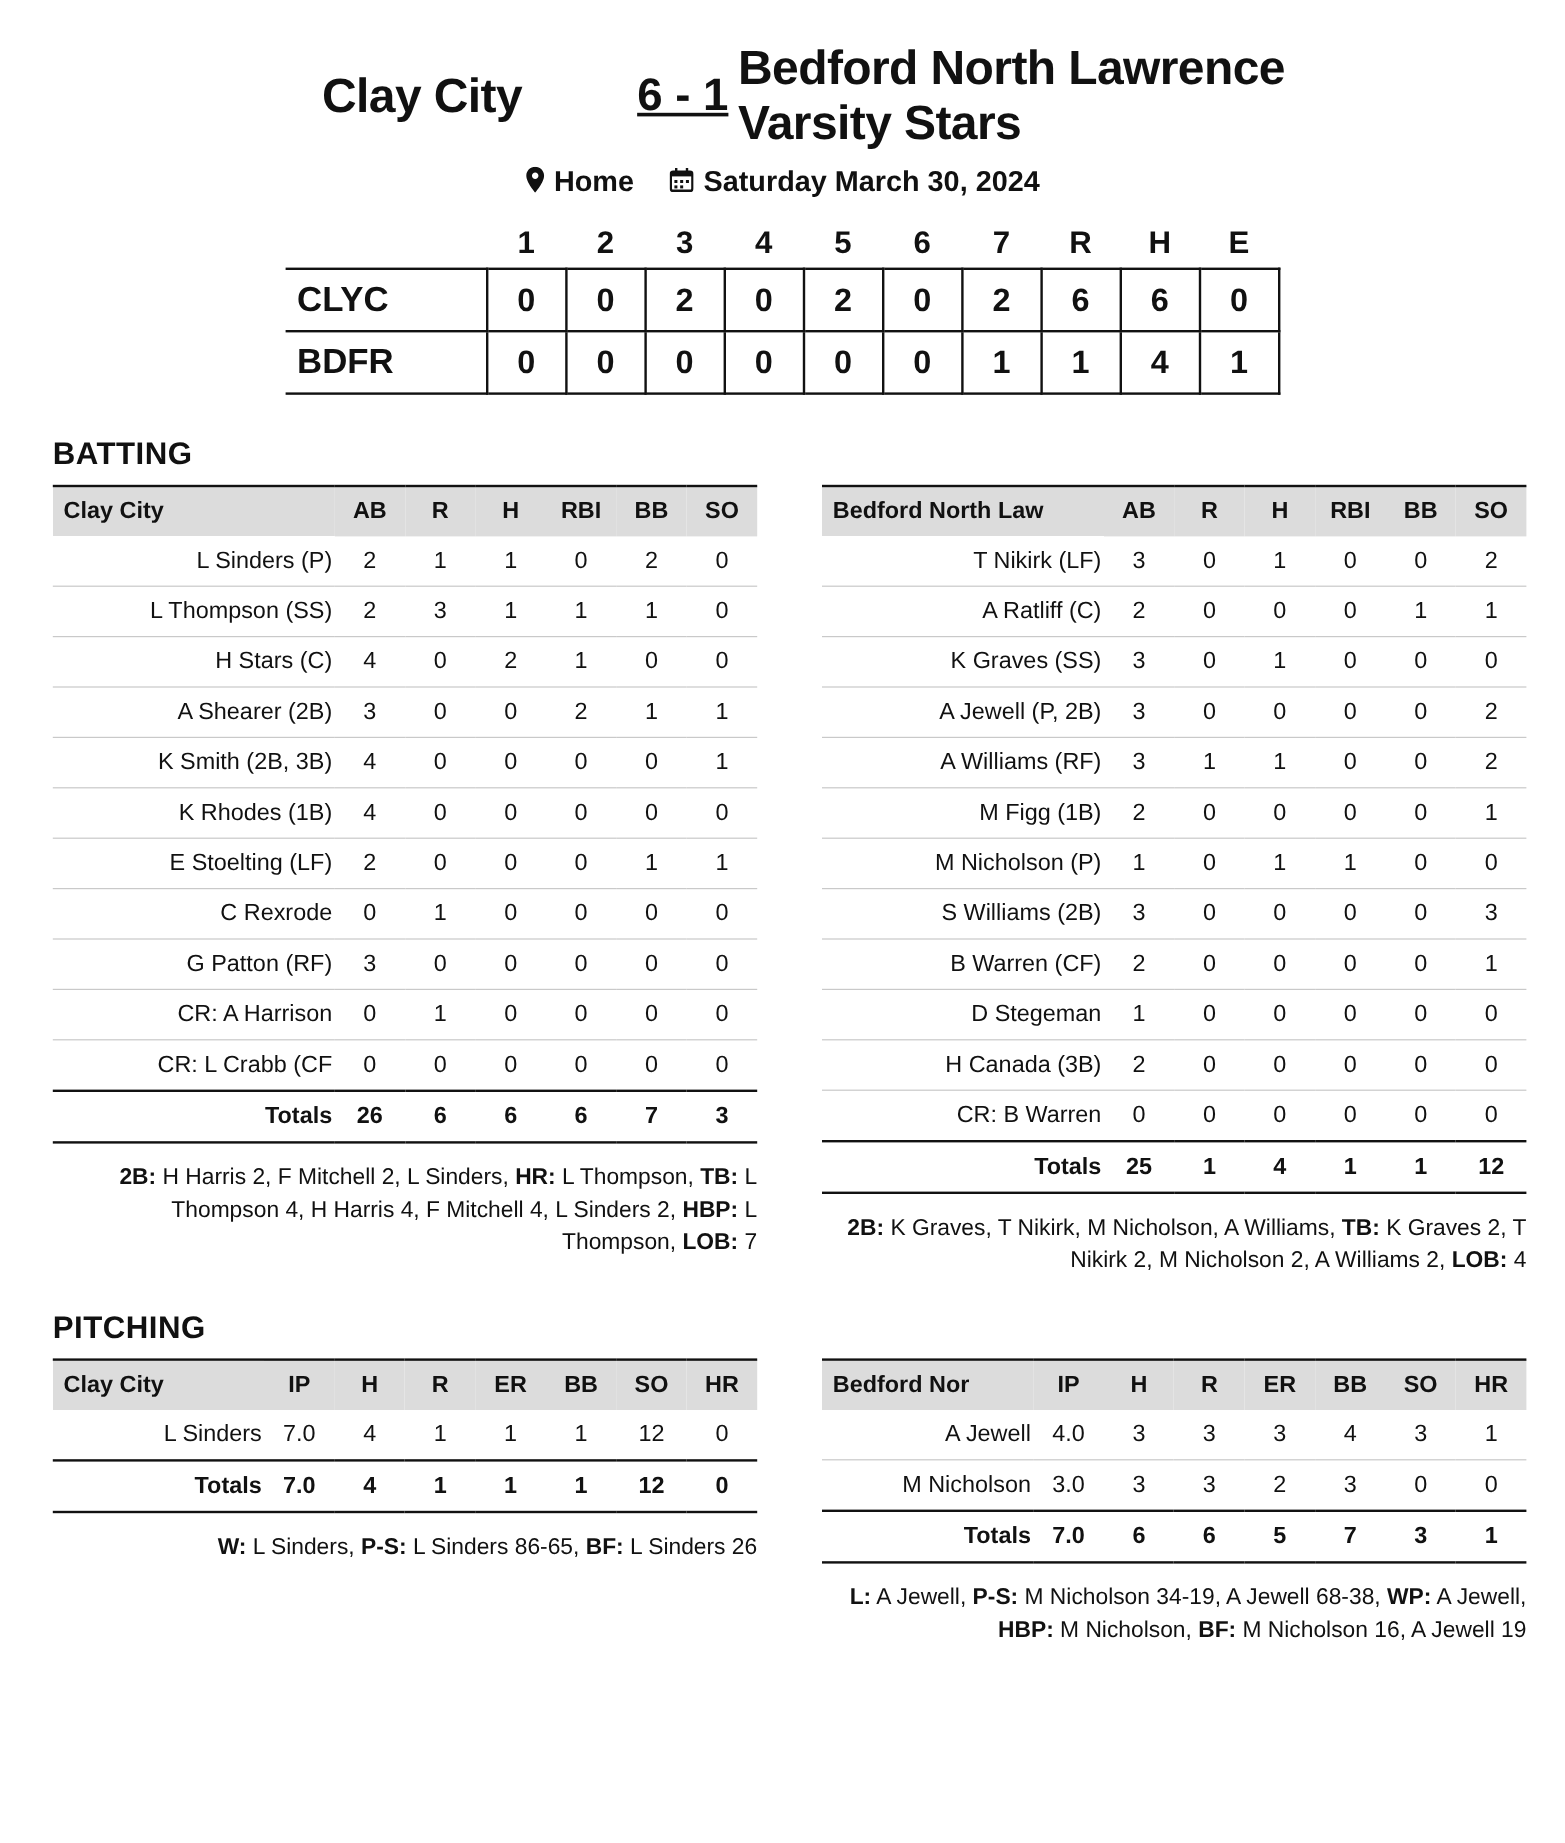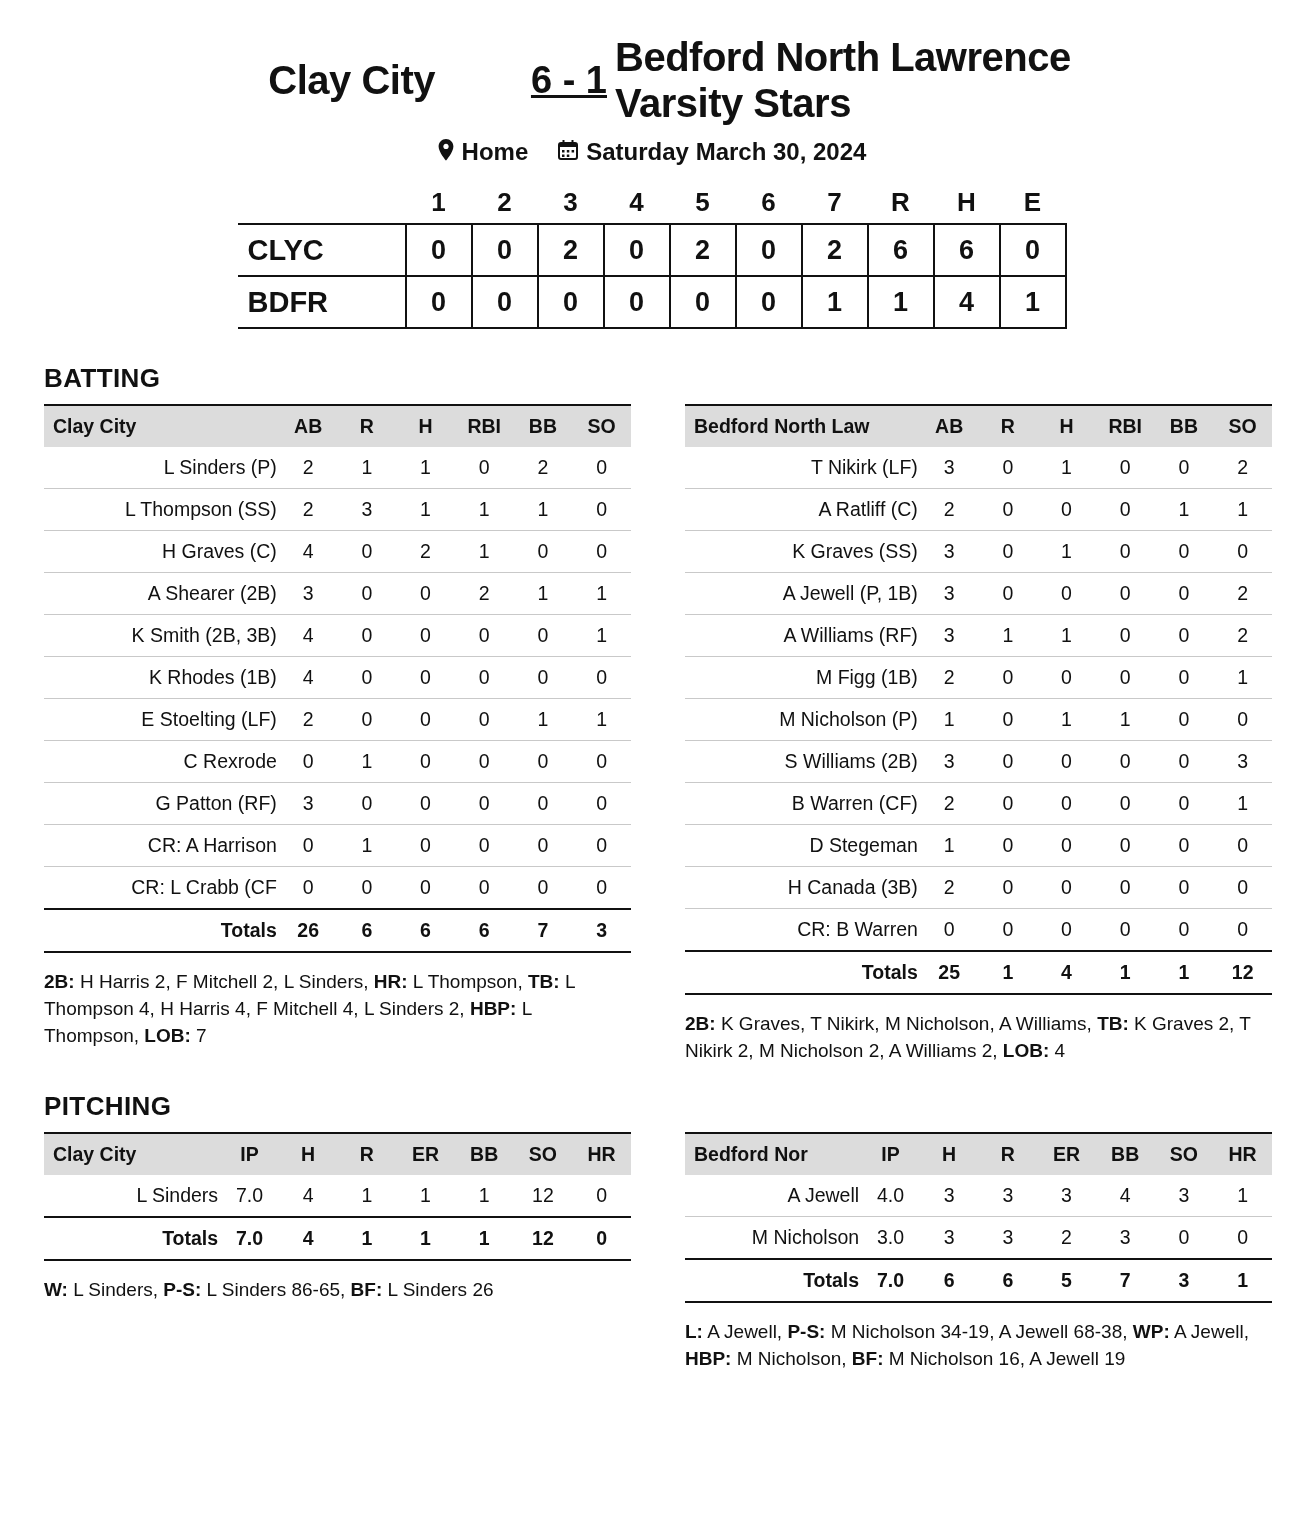--- a/index.html
+++ b/index.html
@@ -162,20 +162,21 @@
   }
   table.stat tbody tr:last-child td { }
   .colw-nm { width: 40%; }
   .colw-n { width: 10%; }
 
   .notes {
     font-size: 19px;
     line-height: 1.42;
     margin-top: 16px;
     font-weight: 500;
+    text-align: right;
   }
   .notes b { font-weight: 700; }
 
   .pitch-section { margin-top: 26px; }
   table.pitch thead th.nm { max-width: 160px; }
   .colw-pnm { width: 30%; }
   .colw-pn { width: 10%; }
 </style>
 </head>
 <body>
@@ -291,21 +292,21 @@
         <tr>
           <td class="nm">L Thompson (SS)</td>
           <td>2</td>
           <td>3</td>
           <td>1</td>
           <td>1</td>
           <td>1</td>
           <td>0</td>
         </tr>
         <tr>
-          <td class="nm">H Graves (C)</td>
+          <td class="nm">H Stars (C)</td>
           <td>4</td>
           <td>0</td>
           <td>2</td>
           <td>1</td>
           <td>0</td>
           <td>0</td>
         </tr>
         <tr>
           <td class="nm">A Shearer (2B)</td>
           <td>3</td>
@@ -429,21 +430,21 @@
         <tr>
           <td class="nm">K Graves (SS)</td>
           <td>3</td>
           <td>0</td>
           <td>1</td>
           <td>0</td>
           <td>0</td>
           <td>0</td>
         </tr>
         <tr>
-          <td class="nm">A Jewell (P, 1B)</td>
+          <td class="nm">A Jewell (P, 2B)</td>
           <td>3</td>
           <td>0</td>
           <td>0</td>
           <td>0</td>
           <td>0</td>
           <td>2</td>
         </tr>
         <tr>
           <td class="nm">A Williams (RF)</td>
           <td>3</td>

